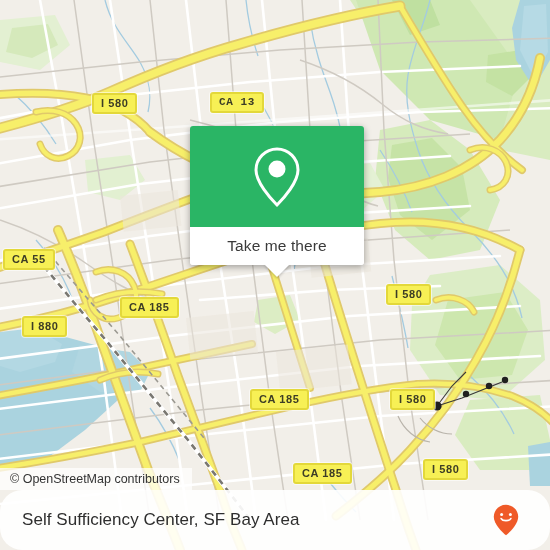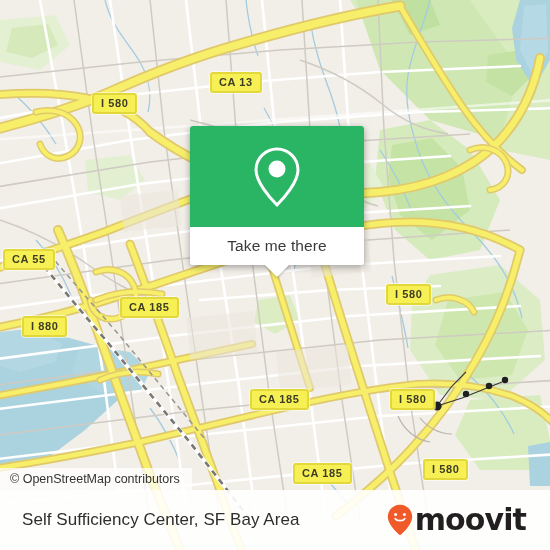--- a/index.html
+++ b/index.html
@@ -112,23 +112,24 @@
   #bottom-bar {
     position: absolute;
     left: 0;
     top: 490px;
     width: 550px;
     height: 60px;
     background: rgba(255,255,255,0.90);
     display: flex;
     align-items: center;
     justify-content: space-between;
-    padding: 0 24px 0 22px;
+    padding: 0 31px 0 22px;
     box-sizing: border-box;
     z-index: 35;
+    border-radius: 22px;
   }
   #bottom-title {
     color: #2e2e2e;
     font-size: 17px;
     font-family: "Liberation Sans", sans-serif;
     letter-spacing: 0.05px;
   }
   #moovit-logo {
     display: flex;
     align-items: center;
@@ -310,21 +311,21 @@
         <g opacity="0.55">
           <rect x="186" y="318" width="68" height="42" fill="#ece6dc" transform="rotate(-6 186 318)"></rect>
           <rect x="276" y="352" width="72" height="40" fill="#ece6dc" transform="rotate(-6 276 352)"></rect>
           <rect x="120" y="196" width="58" height="36" fill="#ece6dc" transform="rotate(-6 120 196)"></rect>
           <rect x="308" y="244" width="60" height="34" fill="#ece6dc" transform="rotate(-6 308 244)"></rect>
         </g>
       </g>
     </svg>
 
     <div class="shield" style="left:92px;  top:93px;">I 580</div>
-    <div class="shield" style="left:210px; top:72px;">CA 13</div>
+    <div class="shield" style="left:210px; top:92px;font-family:Liberation Mono, monospace;">CA 13</div>
     <div class="shield" style="left:3px;   top:249px;">CA 55</div>
     <div class="shield" style="left:120px; top:297px;">CA 185</div>
     <div class="shield" style="left:22px;  top:316px;text-align:center;">I 880</div>
     <div class="shield" style="left:386px; top:284px;">I 580</div>
     <div class="shield" style="left:250px; top:389px;">CA 185</div>
     <div class="shield" style="left:390px; top:389px;">I 580</div>
     <div class="shield" style="left:293px; top:463px;">CA 185</div>
     <div class="shield" style="left:423px; top:459px;">I 580</div>
   </div>
 
@@ -347,17 +348,16 @@
 
   <div id="bottom-bar">
     <span id="bottom-title">Self Sufficiency Center, SF Bay Area</span>
     <div id="moovit-logo">
       <svg width="26" height="32" viewBox="0 0 26 32">
         <path d="M13 0.8 C6.2 0.8 0.8 6.2 0.8 12.7 C0.8 20 9 28.2 13 31.2 C17 28.2 25.2 20 25.2 12.7 C25.2 6.2 19.8 0.8 13 0.8 Z" fill="#ef5a28"></path>
         <circle cx="8.6" cy="10.6" r="1.5" fill="#ffffff"></circle>
         <circle cx="17.4" cy="10.6" r="1.5" fill="#ffffff"></circle>
         <path d="M8.2 14.6 C9.8 17.4 16.2 17.4 17.8 14.6" fill="none" stroke="#ffffff" stroke-width="1.7" stroke-linecap="round"></path>
       </svg>
-      <span id="moovit-wordmark">moovit</span>
     </div>
   </div>
 
 </div>
 
 </body></html>

